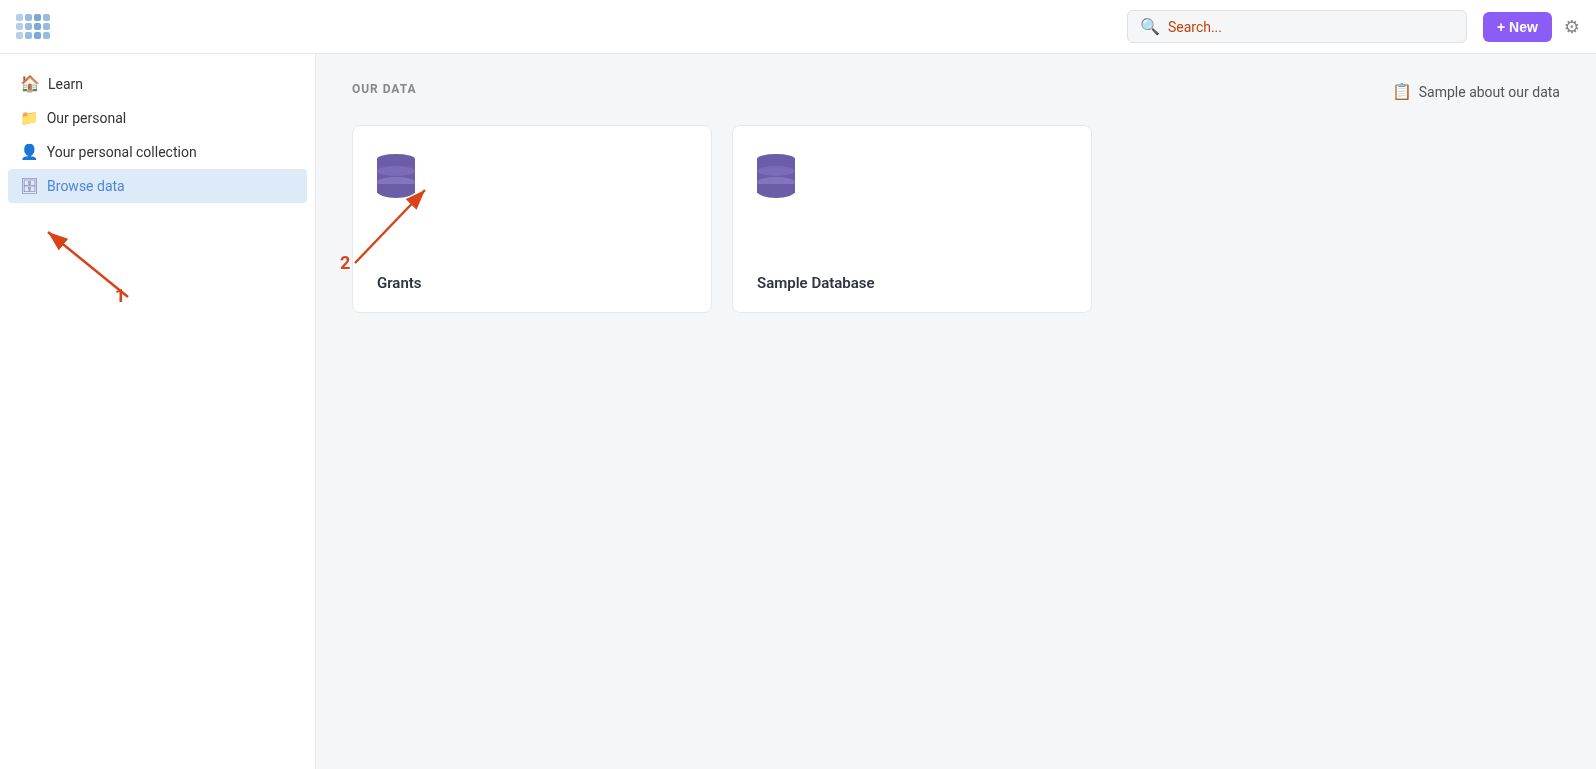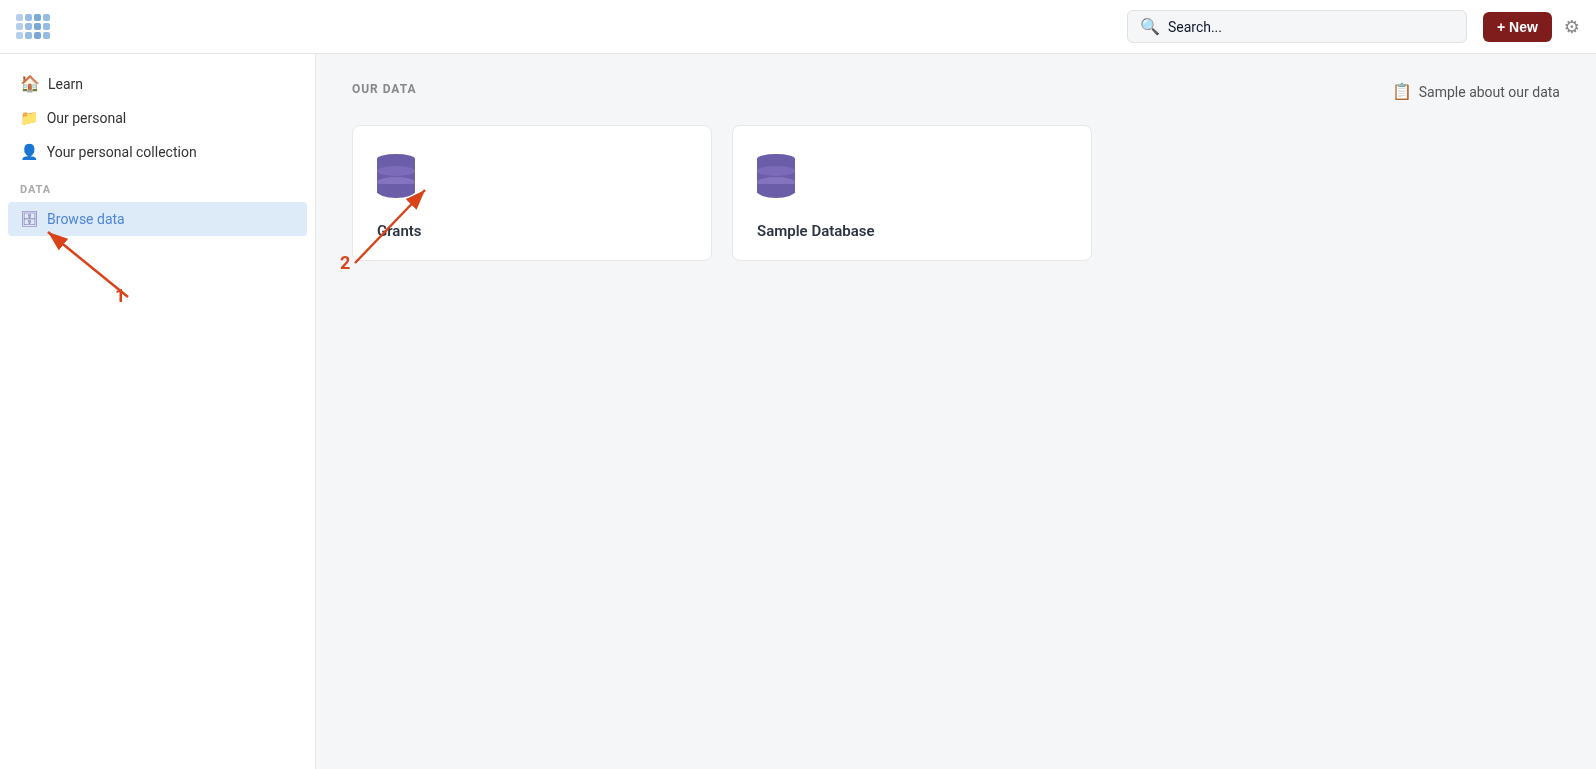--- a/index.html
+++ b/index.html
@@ -51,21 +51,21 @@
     }
     .search-icon { color: #aaa; font-size: 16px; }
 
     .navbar-right {
       display: flex;
       align-items: center;
       gap: 12px;
       margin-left: 16px;
     }
     .btn-new {
-      background: #7f1d1d;
+      background: #8b5cf6;
       color: #fff;
       border: none;
       border-radius: 6px;
       padding: 7px 14px;
       font-size: 14px;
       font-weight: 600;
       cursor: pointer;
       display: flex;
       align-items: center;
       gap: 5px;
@@ -174,21 +174,21 @@
     .cards-grid {
       display: flex;
       flex-wrap: wrap;
       gap: 20px;
     }
     .data-card {
       background: #fff;
       border: 1px solid #e8e8e8;
       border-radius: 8px;
       width: 360px;
-      height: 136px;
+      height: 188px;
       display: flex;
       flex-direction: column;
       align-items: flex-start;
       justify-content: flex-end;
       padding: 20px 24px;
       cursor: pointer;
       position: relative;
     }
 
     .db-icon-large {
@@ -296,21 +296,21 @@
         <div class="logo-dot"></div>
         <div class="logo-dot"></div>
       <div class="logo-dot"></div>
         <div class="logo-dot"></div>
         <div class="logo-dot"></div>
         <div class="logo-dot"></div>
     </div>
   </div>
   <div class="search-bar">
     <span class="search-icon">🔍</span>
-    <span style="color:#0f172a;font-size:14px;">Search...</span>
+    <span style="color:#c2410c;font-size:14px;">Search...</span>
   </div>
   <div class="navbar-right">
     <button class="btn-new">+ New</button>
     <span class="gear-icon">⚙</span>
   </div>
 </nav>
 
 <div class="layout">
 
   <aside class="sidebar">
@@ -322,23 +322,20 @@
 
     <div class="sidebar-item">
       <span class="collection-icon">📁</span>
       <span>Our personal</span>
     </div>
     <div class="sidebar-item">
       <span class="personal-icon">👤</span>
       <span>Your personal collection</span>
     </div>
 
-    <div class="sidebar-section-label">
-      <span>Data</span>
-    </div>
 
     <div class="sidebar-item active">
       <span class="db-icon-small">🗄</span>
       <span>Browse data</span>
     </div>
   </aside>
 
   <main class="main-content">
     <div class="main-header">
       <span class="section-title">OUR DATA</span>

